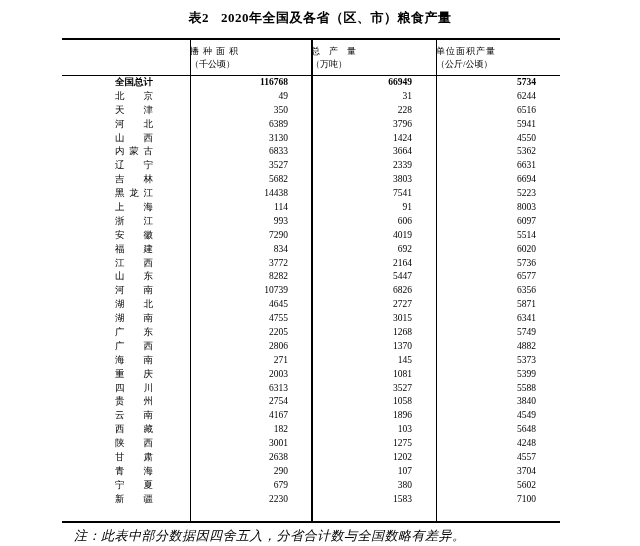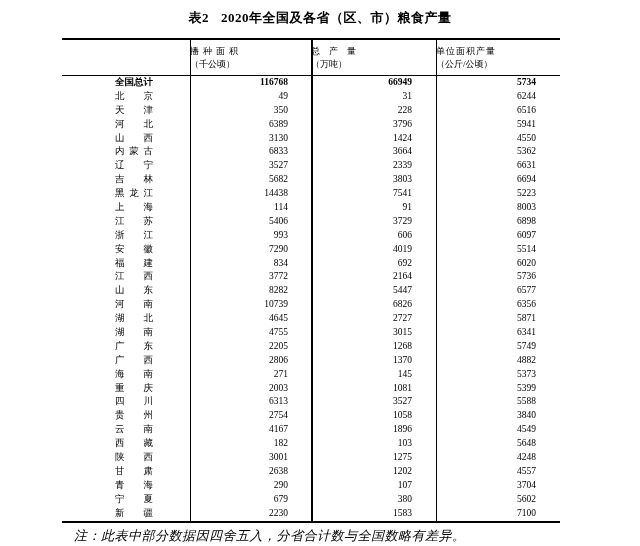--- a/index.html
+++ b/index.html
@@ -179,28 +179,20 @@
 
   <div class="row">
     <div class="cell region">
       <span class="region-name">上海</span>
     </div>
     <div class="cell num sown">114</div>
     <div class="cell num output">91</div>
     <div class="cell num yield">8003</div>
   </div>
 
-  <div class="row">
-    <div class="cell region">
-      <span class="region-name">江苏</span>
-    </div>
-    <div class="cell num sown">5406</div>
-    <div class="cell num output">3729</div>
-    <div class="cell num yield">6898</div>
-  </div>
 
   <div class="row">
     <div class="cell region">
       <span class="region-name">浙江</span>
     </div>
     <div class="cell num sown">993</div>
     <div class="cell num output">606</div>
     <div class="cell num yield">6097</div>
   </div>
 

